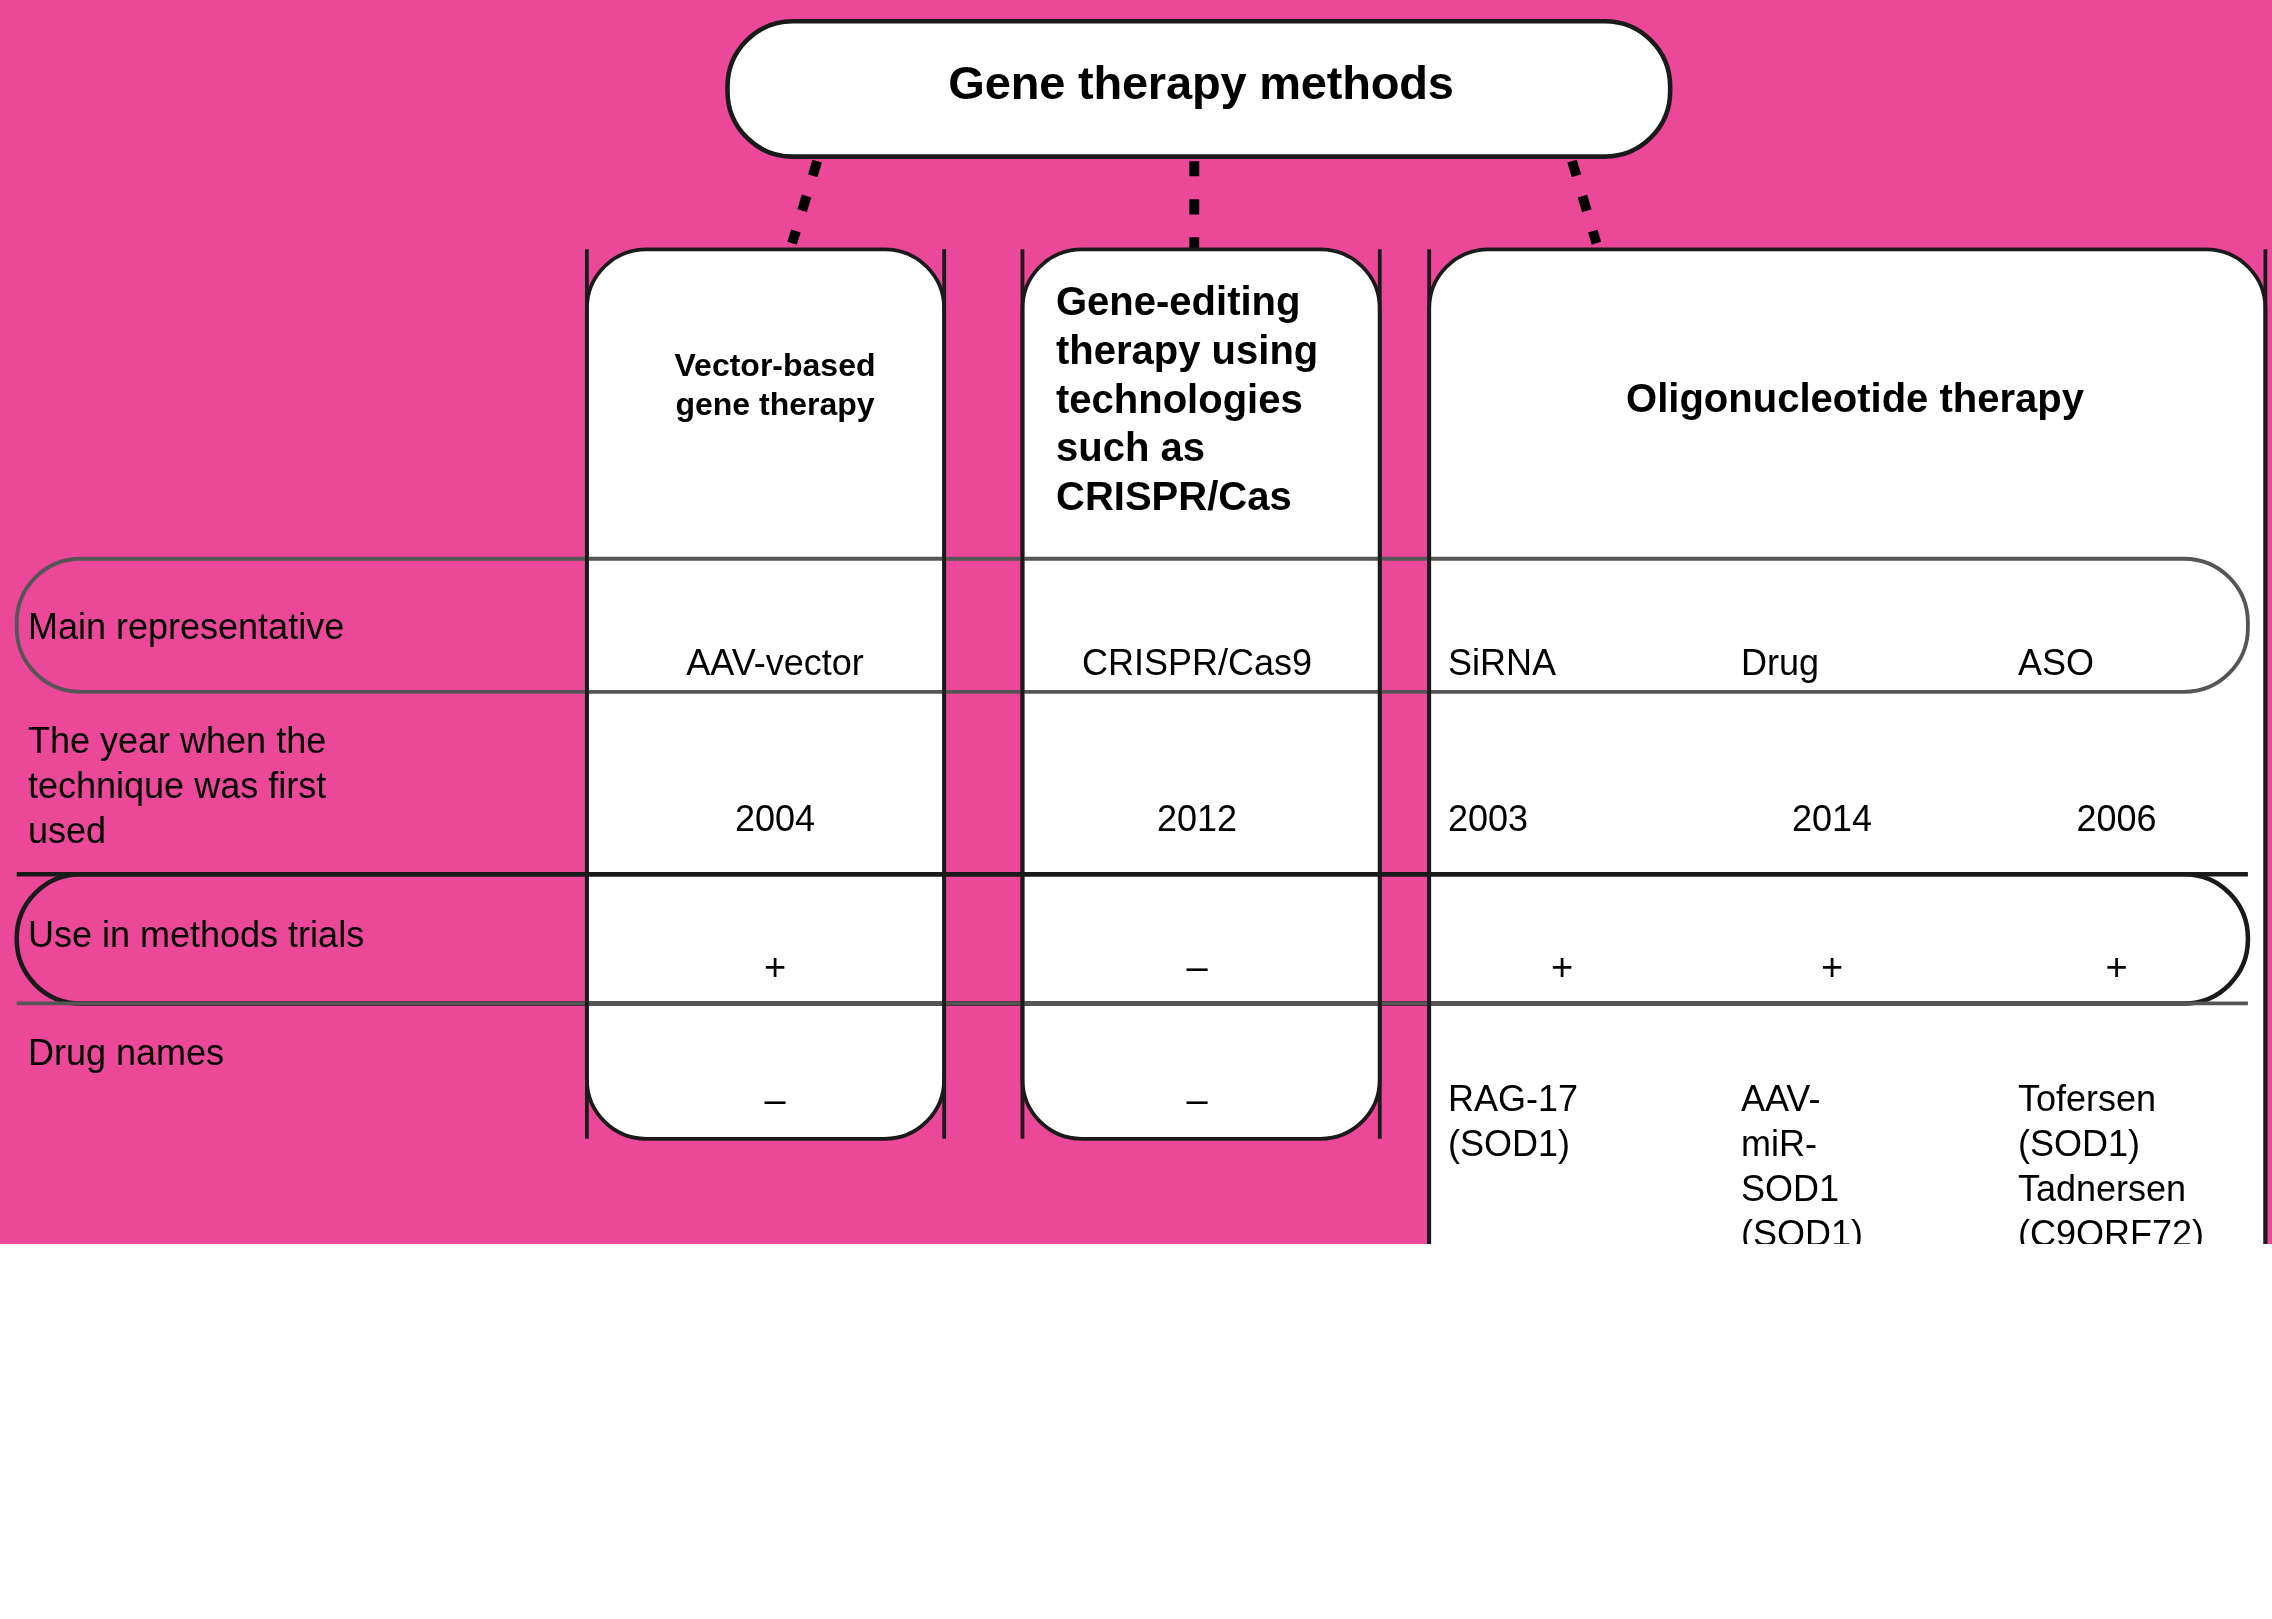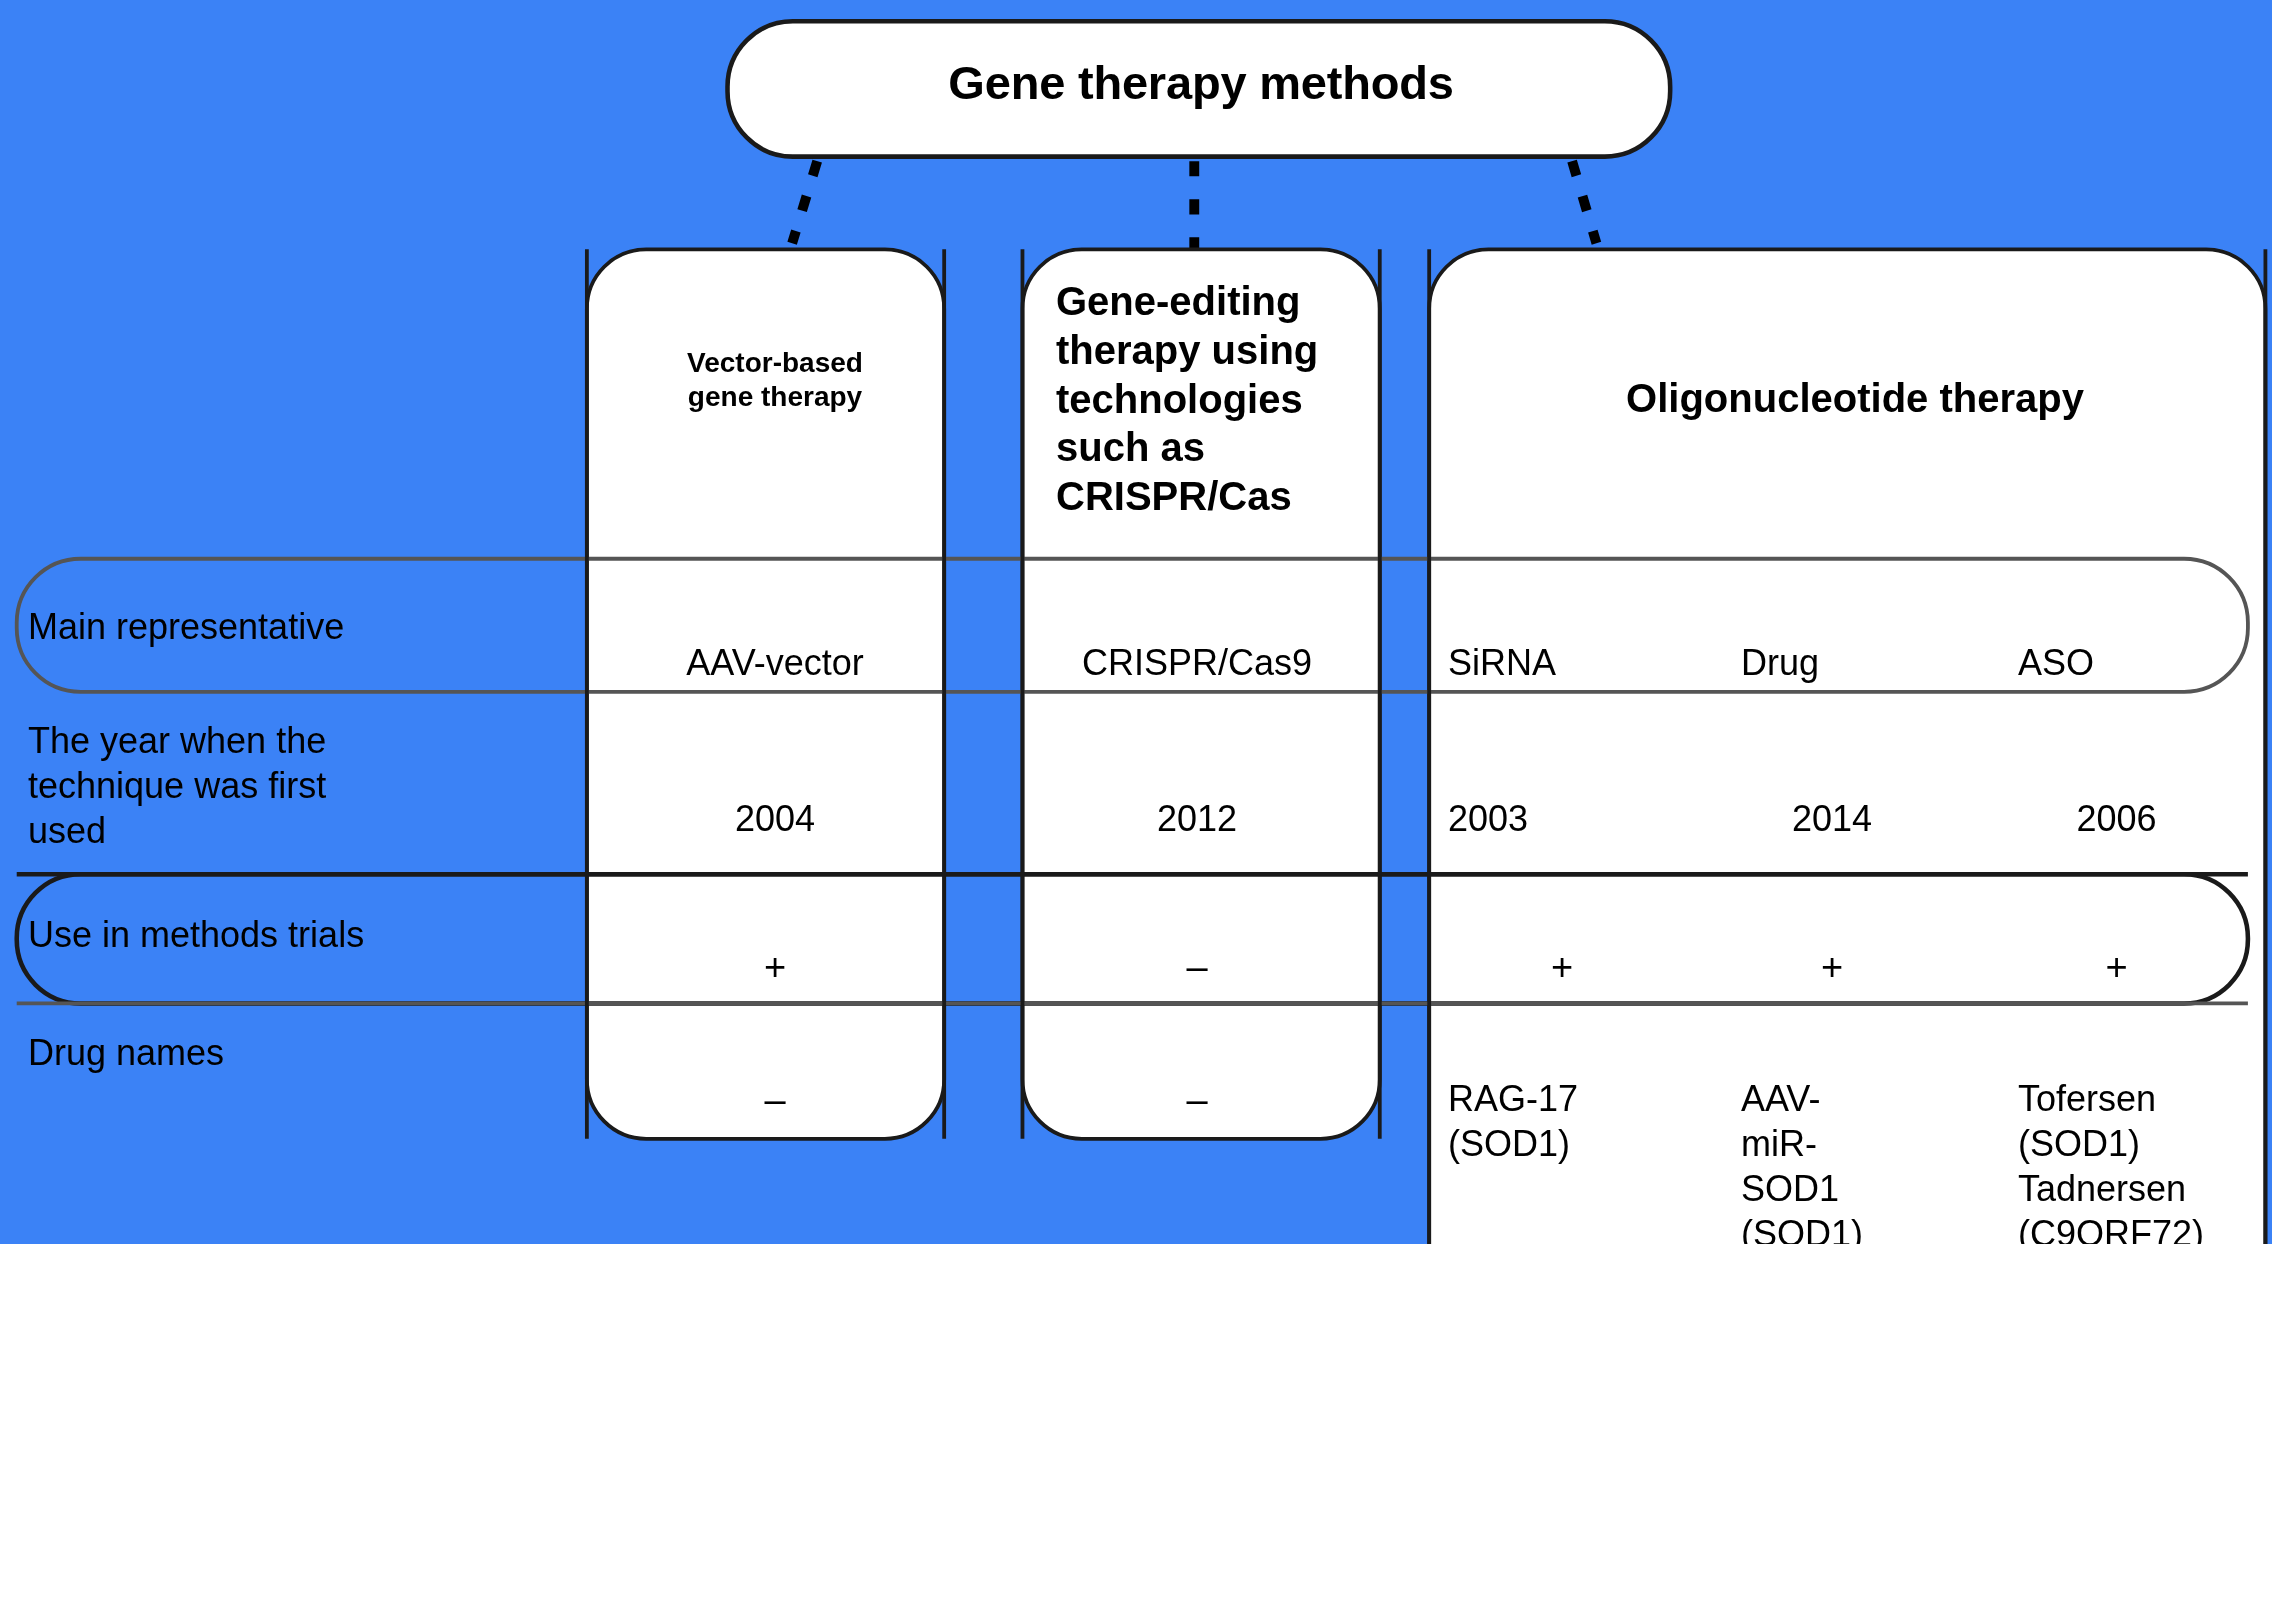--- a/index.html
+++ b/index.html
@@ -5,21 +5,21 @@
 <style>
   html, body {
     margin: 0;
     padding: 0;
     background: #ffffff;
   }
   #stage {
     position: relative;
     width: 2273px;
     height: 1244px;
-    background: #3b82f6;
+    background: #ec4899;
     font-family: "Liberation Sans", "DejaVu Sans", sans-serif;
     color: #000000;
     overflow: hidden;
   }
   #geometry {
     position: absolute;
     left: 0; top: 0;
     width: 2273px;
     height: 1620px;
   }
@@ -33,21 +33,21 @@
   
   #title-text {
     left: 745px; top: 55px; width: 912px;
     font-size: 47px; font-weight: bold; text-align: center;
     letter-spacing: -0.2px;
   }
 
   
   #cat-0-text {
     left: 608px; top: 346px; width: 334px;
-    font-size: 28px; font-weight: bold; text-align: center;
+    font-size: 32px; font-weight: bold; text-align: center;
     line-height: 1.22;
   }
   #cat-1-text {
     left: 1056px; top: 277px; width: 319px;
     font-size: 40px; font-weight: bold; text-align: left;
     line-height: 1.22;
   }
   #cat-2-text {
     left: 1452px; top: 376px; width: 806px;
     font-size: 40px; font-weight: bold; text-align: center;

